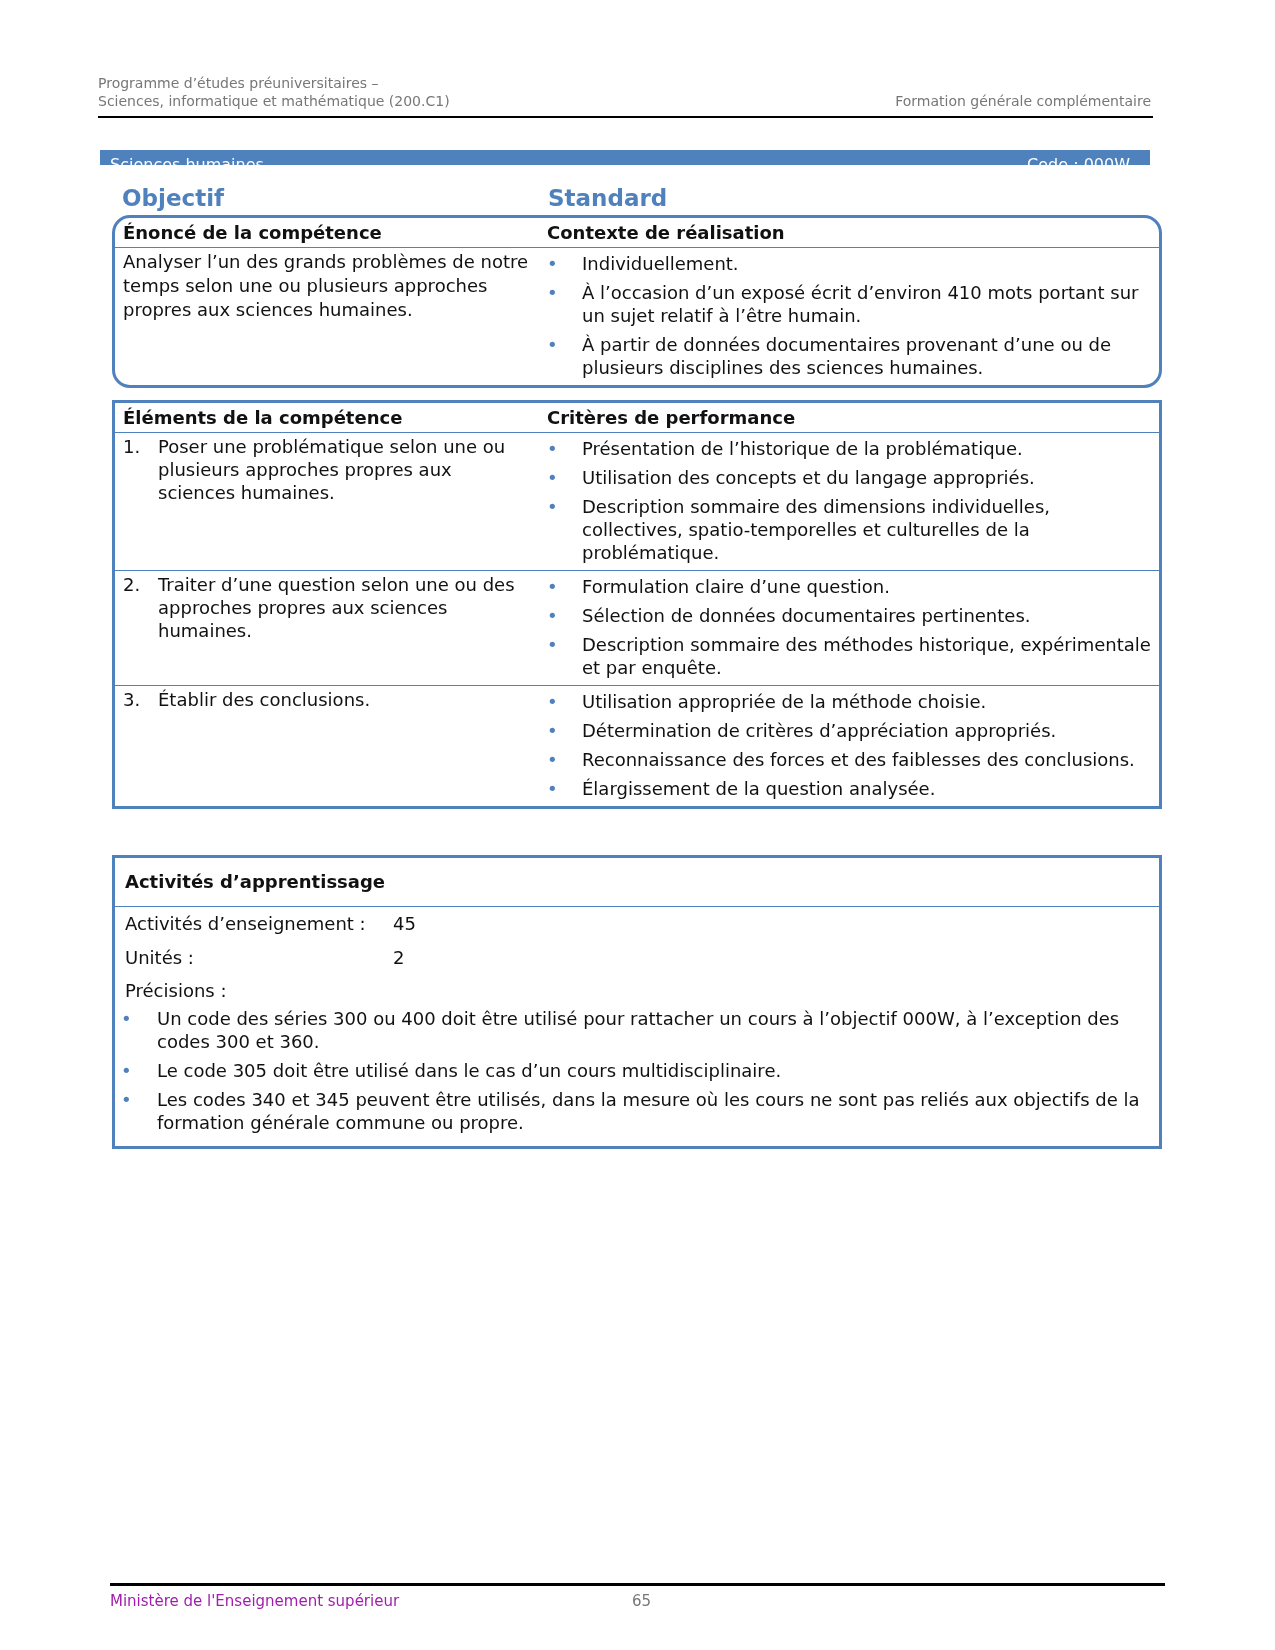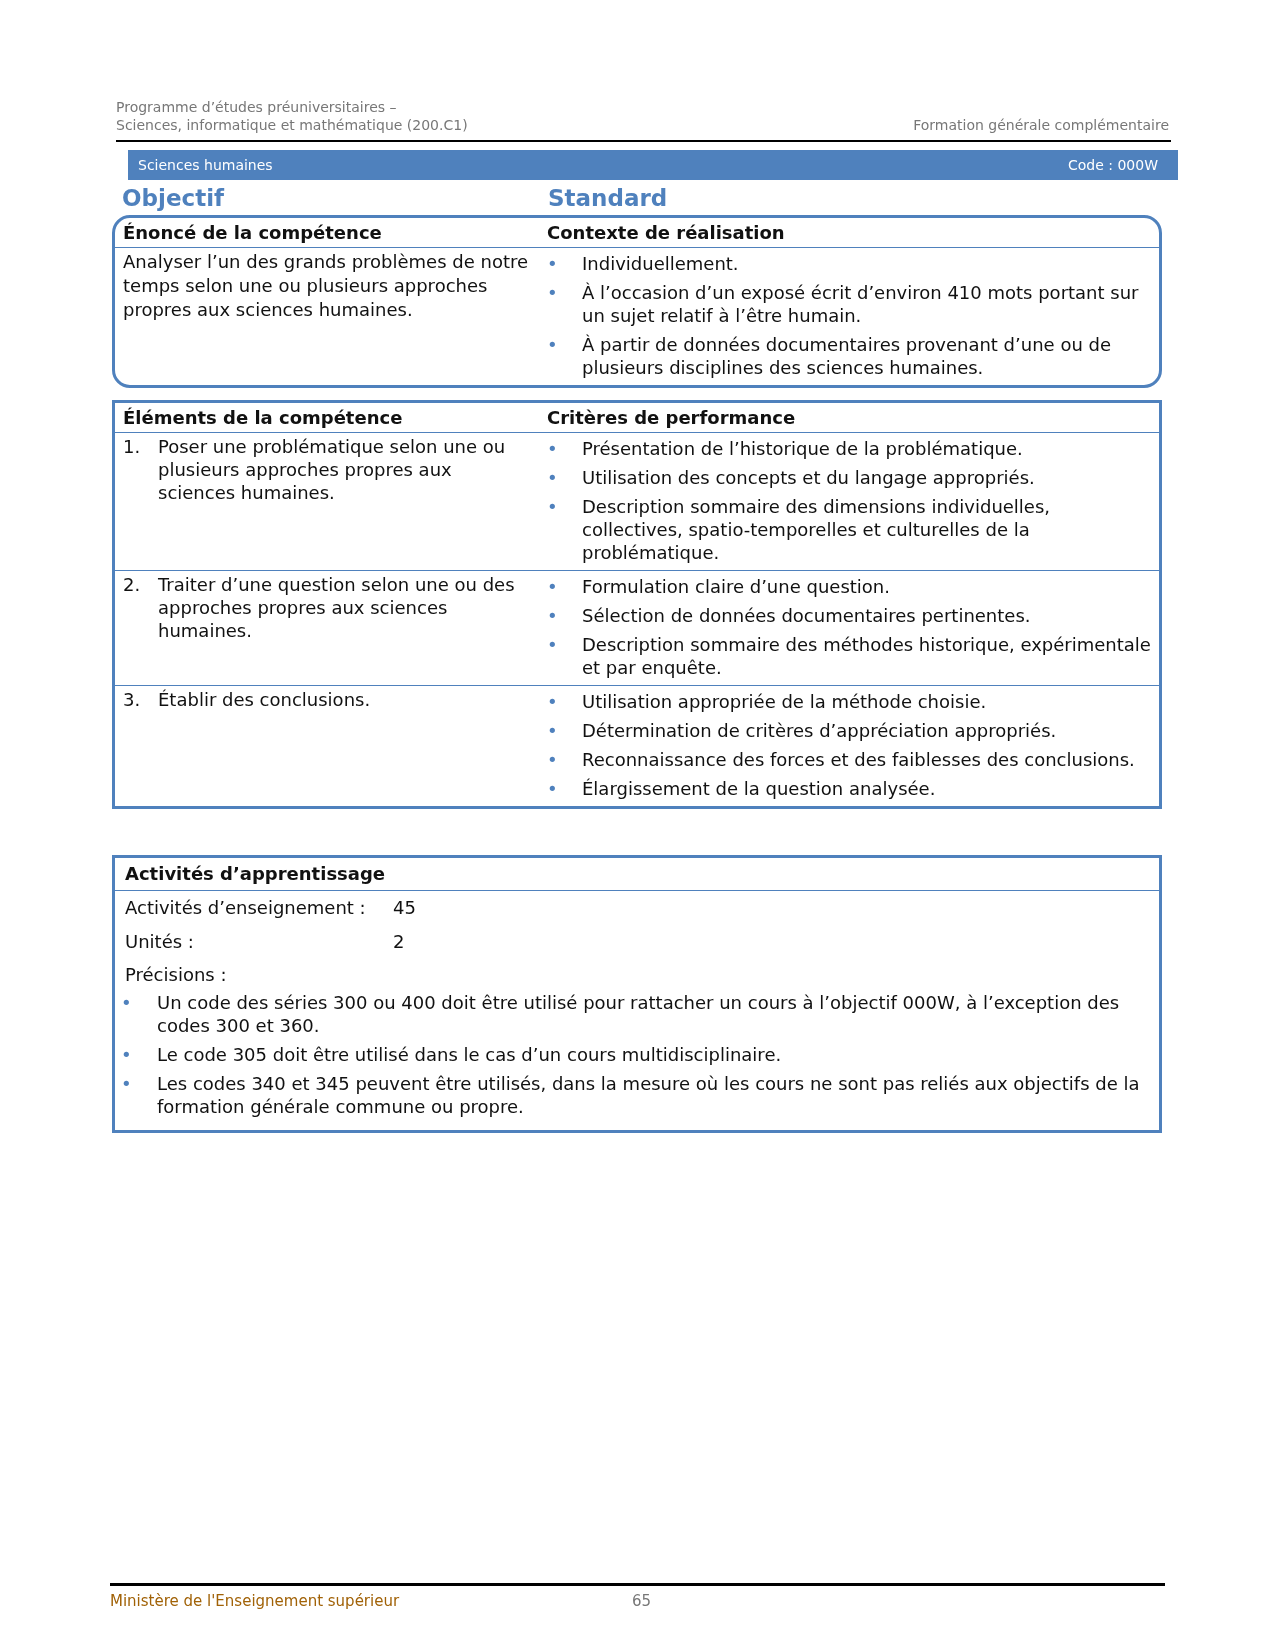--- a/index.html
+++ b/index.html
@@ -1,49 +1,49 @@
 <!DOCTYPE html>
 <html><head>
 <meta charset="utf-8">
 <style>
   html, body { margin: 0; padding: 0; background: #ffffff; }
   body { width: 1275px; height: 1650px; position: relative; font-family: "DejaVu Sans", sans-serif; color: #111; }
-  .page-header { position: absolute; left: 116px; top: 74px; width: 1055px; height: 42px; border-bottom: 2px solid #000; margin-top: 24px; }
+  .page-header { position: absolute; left: 98px; top: 74px; width: 1055px; height: 42px; border-bottom: 2px solid #000; }
   .ph-left { position: absolute; left: 0; top: 0; font-size: 14px; line-height: 18px; color: #777; }
   .ph-right { position: absolute; right: 2px; top: 18px; font-size: 14px; line-height: 18px; color: #777; }
-  .title-bar { position: absolute; left: 128px; top: 150px; width: 1050px; height: 30px; background: #4f81bd; color: #fff; font-size: 14px; line-height: 30px; }
+  .title-bar { position: absolute; left: 100px; top: 150px; width: 1050px; height: 15px; background: #4f81bd; color: #fff; font-size: 16px; line-height: 30px; }
   .title-bar .tb-left { position: absolute; left: 10px; }
   .title-bar .tb-right { position: absolute; right: 20px; }
   .section-heads { position: absolute; left: 112px; top: 182px; width: 1050px; height: 32px; }
   .section-heads span { position: absolute; top: 0; font-size: 23px; font-weight: bold; color: #4f81bd; line-height: 32px; }
   .sh-obj { left: 10px; }
   .sh-std { left: 436px; }
   .box { position: absolute; left: 112px; width: 1044px; border: 3px solid #4f81bd; }
   .box table { width: 100%; border-collapse: collapse; }
   .box td { vertical-align: top; font-size: 18px; line-height: 24px; padding: 2px 8px 0 8px; }
   .box tr.head td { font-weight: bold; border-bottom: 1px solid #4f81bd; padding: 3px 8px 2px 8px; }
   .box tr.sep td { border-top: 1px solid #4f81bd; }
   .col-l { width: 408px; }
   ul.bl { list-style: none; margin: 0; padding: 0; }
   ul.bl li { position: relative; padding-left: 35px; margin: 2px 0 6px 0; line-height: 23px; }
   ul.bl li::before { content: "\2022"; color: #4f81bd; position: absolute; left: 0; top: 0; font-size: 18px; }
   .num-item { position: relative; padding-left: 35px; line-height: 23px; }
   .num-item .n { position: absolute; left: 0; top: 0; }
   .box1 { top: 215px; border-radius: 18px; }
   .box2 { top: 400px; }
   .box3 { top: 855px; }
-  .act-head { font-weight: bold; font-size: 18px; line-height: 28px; padding: 2px 10px; border-bottom: 1px solid #4f81bd; }
+  .act-head { font-weight: bold; font-size: 18px; line-height: 28px; padding: 10px 10px; border-bottom: 1px solid #4f81bd; }
   .act-row { font-size: 18px; line-height: 24px; padding: 5px 10px 5px 10px; position: relative; height: 24px; }
   .act-row .lbl { position: absolute; left: 10px; }
   .act-row .val { position: absolute; left: 278px; }
   .act-prec { font-size: 18px; line-height: 24px; padding: 4px 10px 0 10px; }
   .act-list { padding: 2px 10px 6px 6px; font-size: 18px; }
   .act-list ul.bl li { padding-left: 36px; }
   .page-footer { position: absolute; left: 110px; top: 1583px; width: 1055px; border-top: 3px solid #000; }
-  .pf-left { position: absolute; left: 0; top: 6px; font-size: 15px; color: #a16207; }
+  .pf-left { position: absolute; left: 0; top: 6px; font-size: 15px; color: #a21caf; }
   .pf-page { position: absolute; left: 522px; top: 6px; font-size: 15px; color: #777; }
 </style>
 </head>
 <body>
 
 <div class="page-header">
   <div class="ph-left">
     <div>Programme d’études préuniversitaires –</div>
     <div>Sciences, informatique et mathématique (200.C1)</div>
   </div>

